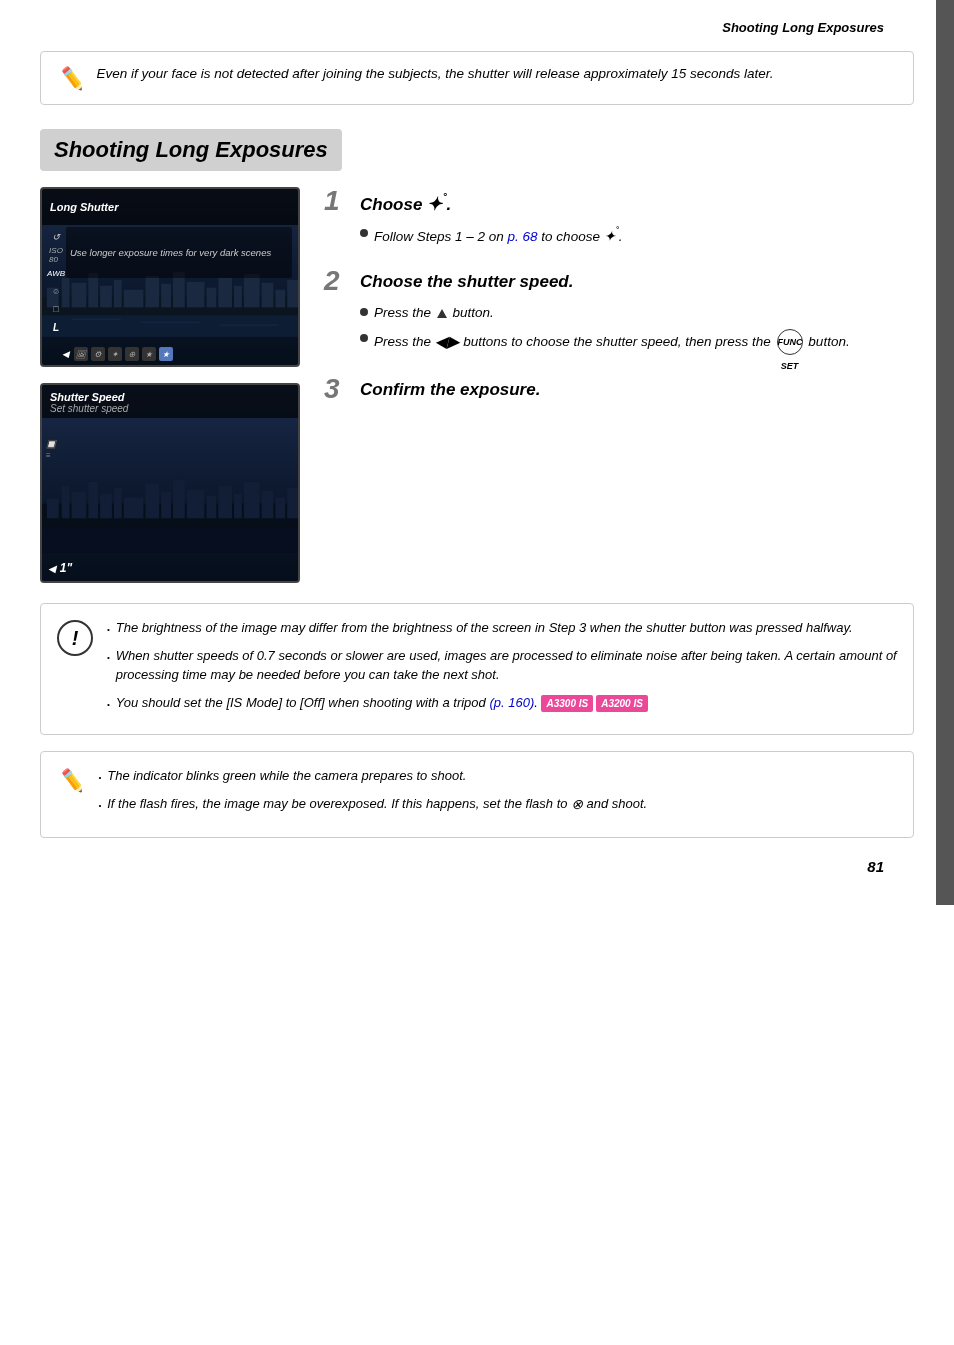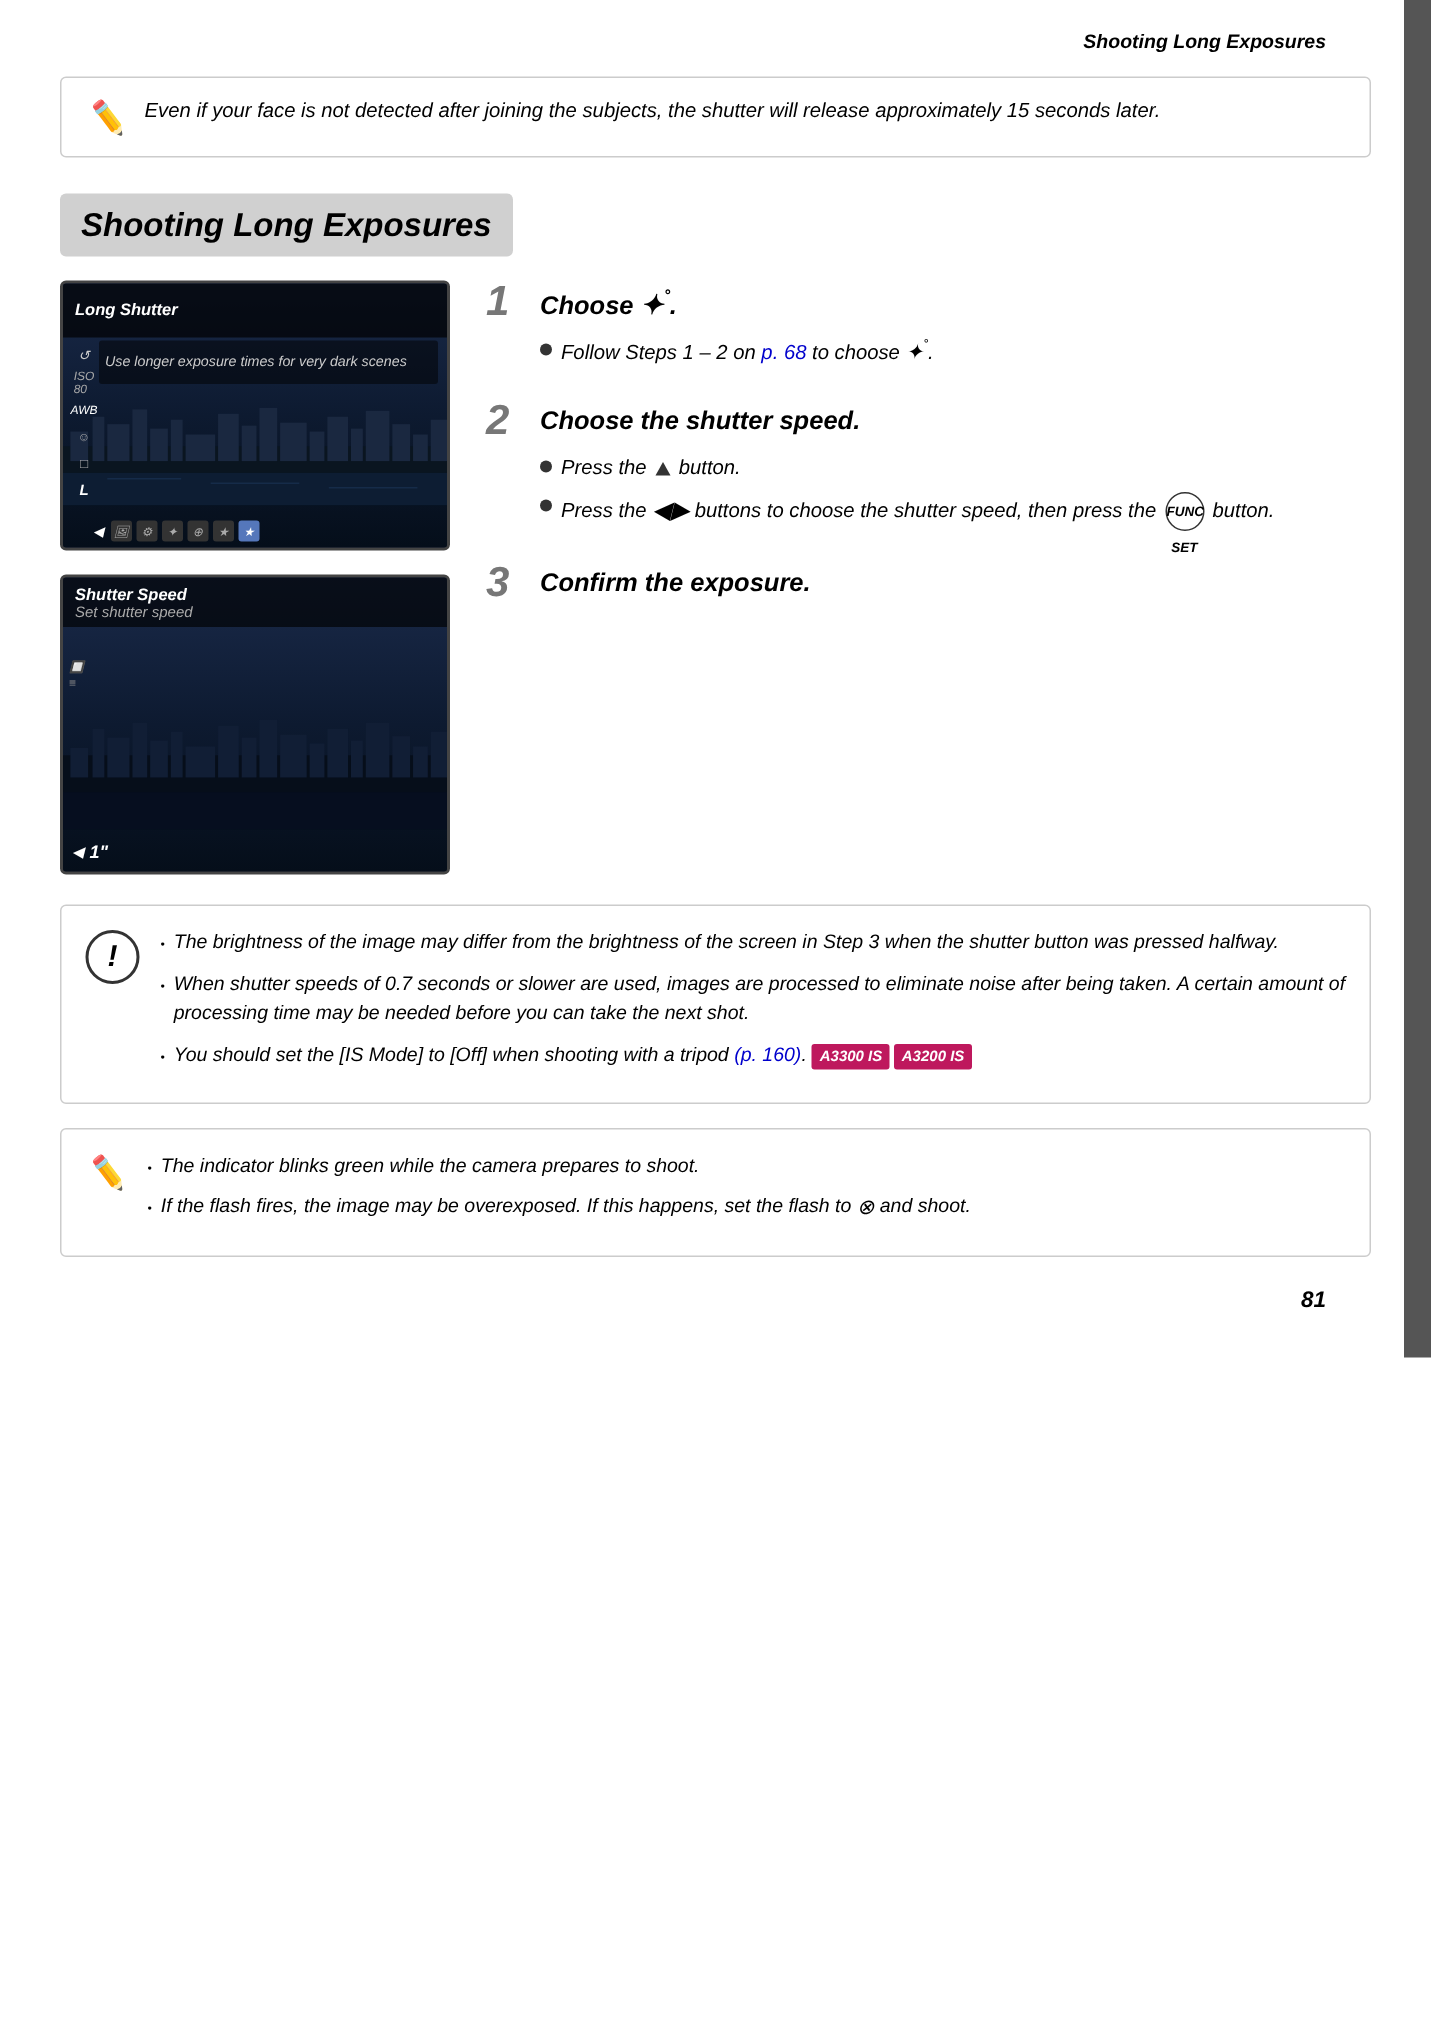--- a/index.html
+++ b/index.html
@@ -93,21 +93,21 @@
     }
 
     .steps-column {
       flex: 1;
     }
 
     
     .camera-screen {
       width: 260px;
       height: 180px;
-      background: #0f172a;
+      background: #0c4a6e;
       border: 2px solid #444;
       border-radius: 4px;
       position: relative;
       overflow: hidden;
     }
 
     .camera-screen-top {
       position: absolute;
       top: 0;
       left: 0;
@@ -296,21 +296,21 @@
     }
 
     .warning-bullet-dot {
       flex-shrink: 0;
       margin-top: 6px;
       font-size: 8px;
     }
 
     .badge {
       display: inline-block;
-      background: #be185d;
+      background: #ec4899;
       color: #fff;
       font-size: 10px;
       font-weight: bold;
       padding: 1px 5px;
       border-radius: 2px;
       margin-right: 3px;
     }
 
     .pencil-note-box {
       display: flex;
@@ -406,21 +406,21 @@
 
           <line x1="30" y1="52" x2="80" y2="52" stroke="#1e3a5f" stroke-width="1" opacity="0.5"></line>
           <line x1="100" y1="55" x2="160" y2="55" stroke="#1e3a5f" stroke-width="1" opacity="0.5"></line>
           <line x1="180" y1="58" x2="240" y2="58" stroke="#1e3a5f" stroke-width="1" opacity="0.5"></line>
         </svg>
 
         <div class="camera-screen-top">
           <div class="cam-label">Long Shutter</div>
         </div>
 
-        <div style="position:absolute; top:38px; left:24px; right:6px; background:rgba(0,0,0,0.5); padding:8px 4px; border-radius:2px;">
+        <div style="position:absolute; top:38px; left:24px; right:6px; background:rgba(0,0,0,0.5); padding:19px 4px; border-radius:2px;">
           <div style="color:#ccc; font-size:9.5px; line-height:1.4;">Use longer exposure times for very dark scenes</div>
         </div>
 
         <div class="cam-sidebar-icons">
           <div class="cam-sidebar-icon">↺</div>
           <div class="cam-sidebar-icon" style="font-size:8px; color:#aaa;">ISO<br>80</div>
           <div class="cam-sidebar-icon" style="color:#fff; font-size:8px;">AWB</div>
           <div class="cam-sidebar-icon" style="font-size:8px; color:#aaa;">☺</div>
           <div class="cam-sidebar-icon" style="font-size:9px; color:#aaa;">□</div>
           <div class="cam-sidebar-icon" style="font-size:10px; color:#fff; font-weight:bold;">L</div>

